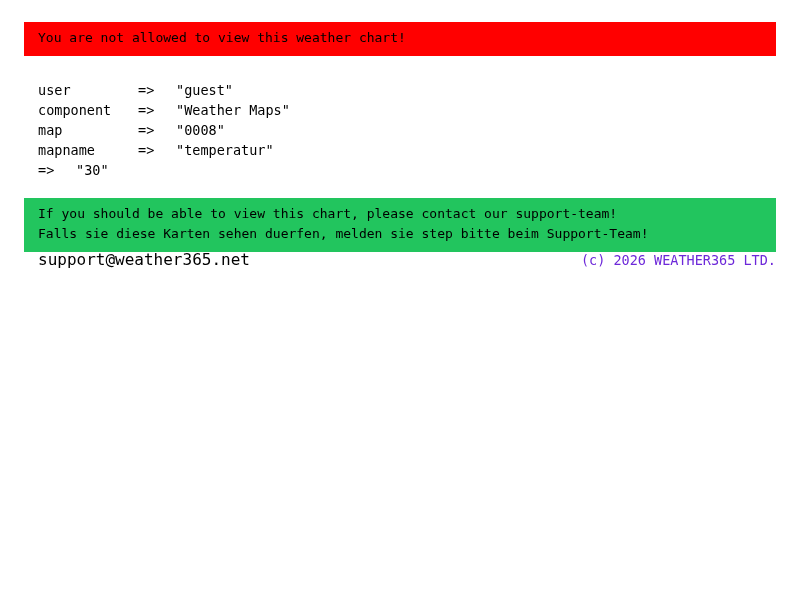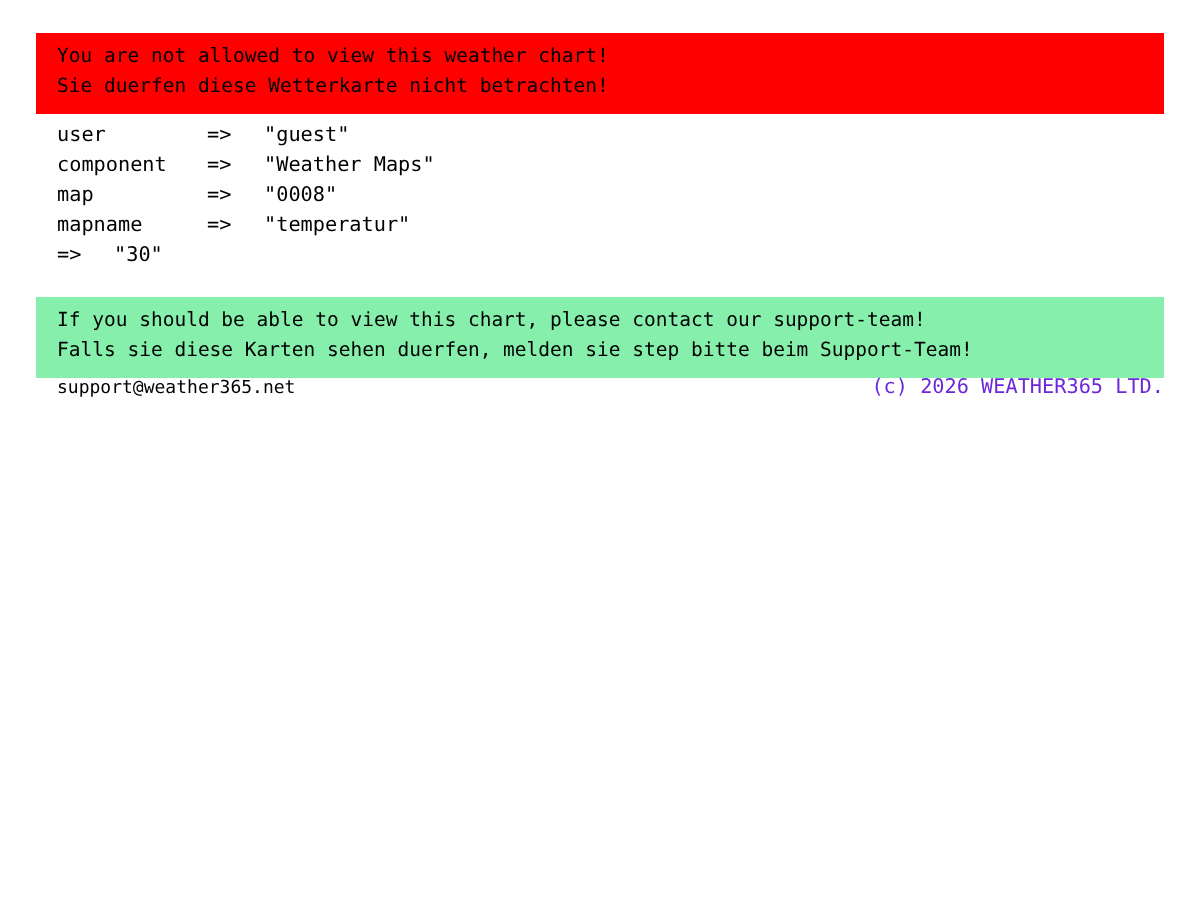--- a/index.html
+++ b/index.html
@@ -26,21 +26,21 @@
     width: 752px;
     box-sizing: border-box;
     padding: 6px 14px 8px 14px;
   }
   .banner-error {
     top: 22px;
     background: #ff0000;
   }
   .banner-info {
     top: 198px;
-    background: #86efac;
+    background: #22c55e;
   }
   .banner-line {
     font-family: "DejaVu Sans Mono", monospace;
     font-size: 13px;
     line-height: 20px;
     white-space: pre;
     color: #000000;
   }
   .params {
     position: absolute;
@@ -72,40 +72,39 @@
     position: absolute;
     left: 38px;
     top: 250px;
     width: 738px;
     display: flex;
     justify-content: space-between;
     align-items: baseline;
   }
   .footer-left {
     font-family: "DejaVu Sans Mono", monospace;
-    font-size: 12px;
+    font-size: 16px;
     color: #000000;
     text-decoration: none;
     white-space: pre;
   }
   .footer-right {
     font-family: "DejaVu Sans Mono", monospace;
     font-size: 13.5px;
     color: #6d28d9;
     white-space: pre;
   }
 </style>
 </head>
 <body>
 
 <div class="page">
 
   <div class="banner banner-error">
     <div class="banner-line">You are not allowed to view this weather chart!</div>
-    <div class="banner-line">Sie duerfen diese Wetterkarte nicht betrachten!</div>
   </div>
 
   <div class="params">
     <div class="param-row">
       <span class="param-key">user</span>
       <span class="param-arrow">=&gt;</span>
       <span class="param-val">"guest"</span>
     </div>
     <div class="param-row">
       <span class="param-key">component</span>

